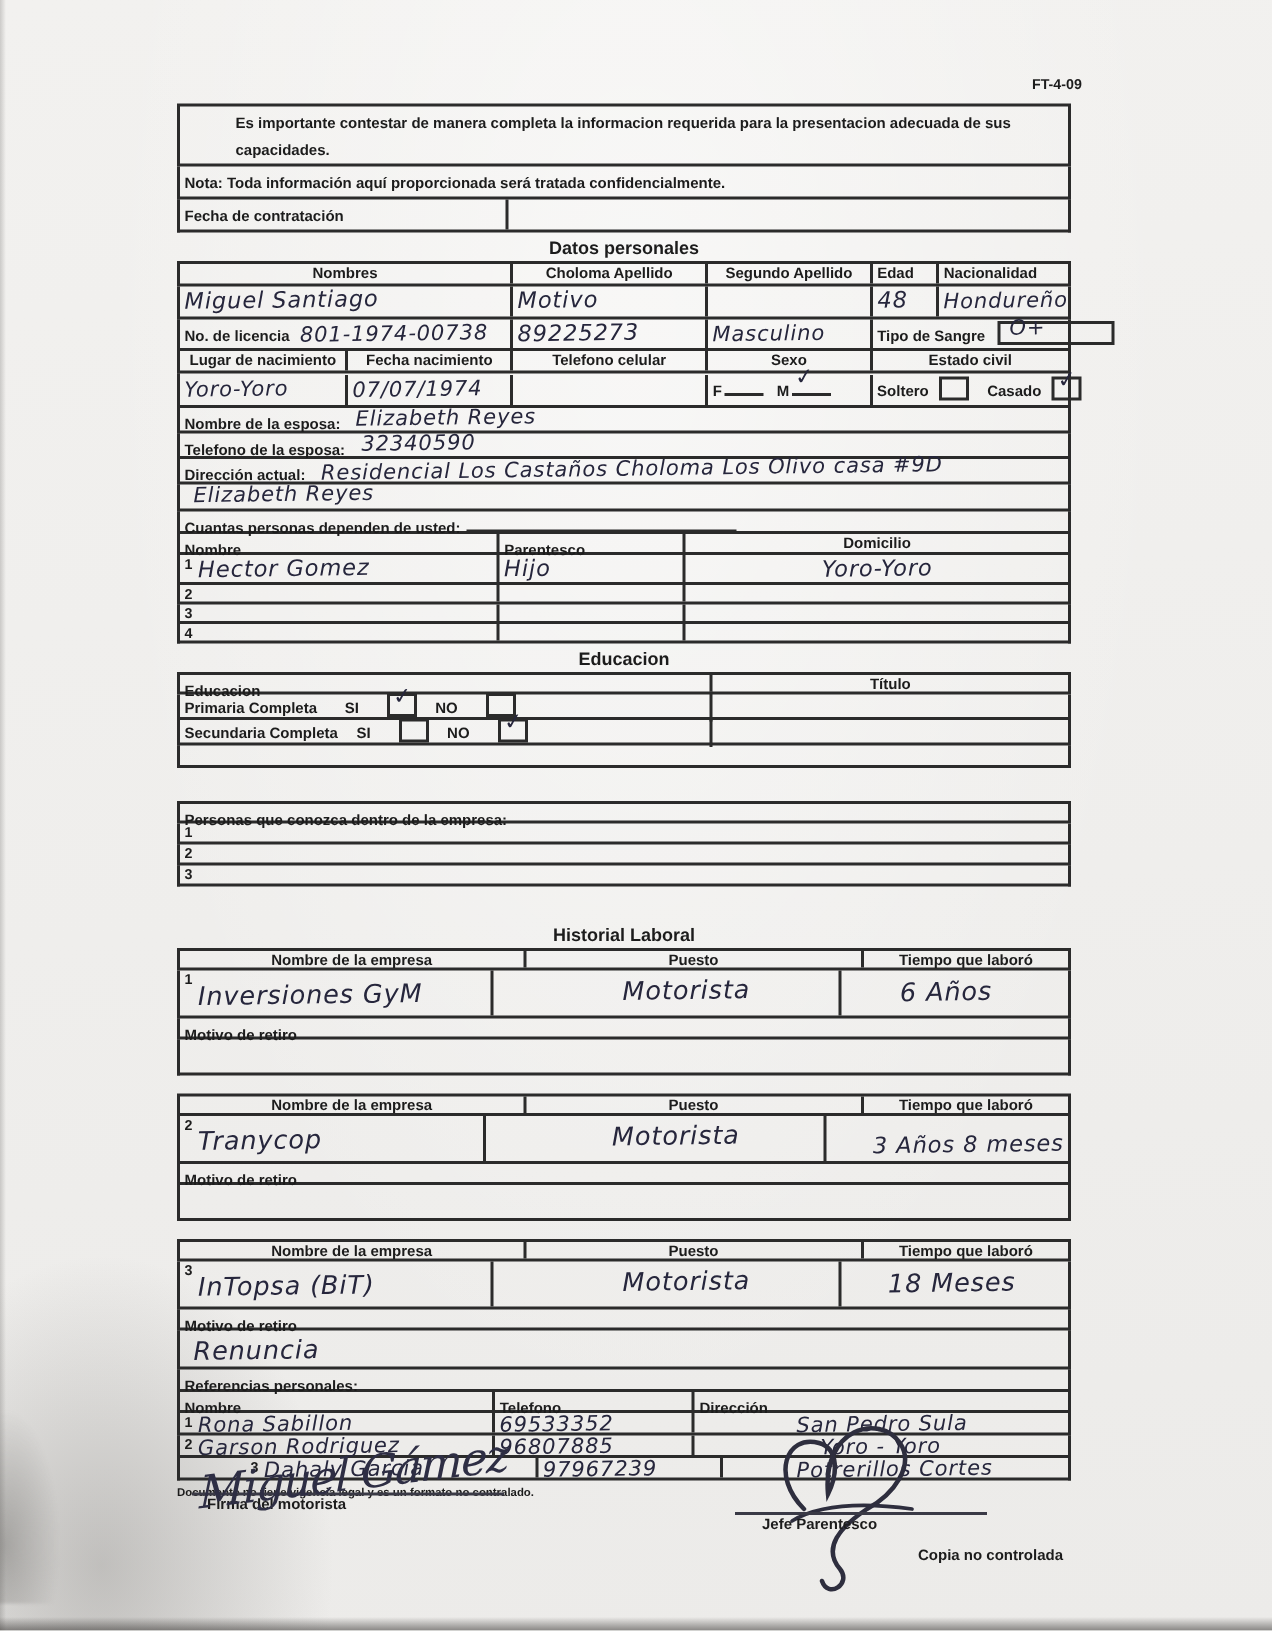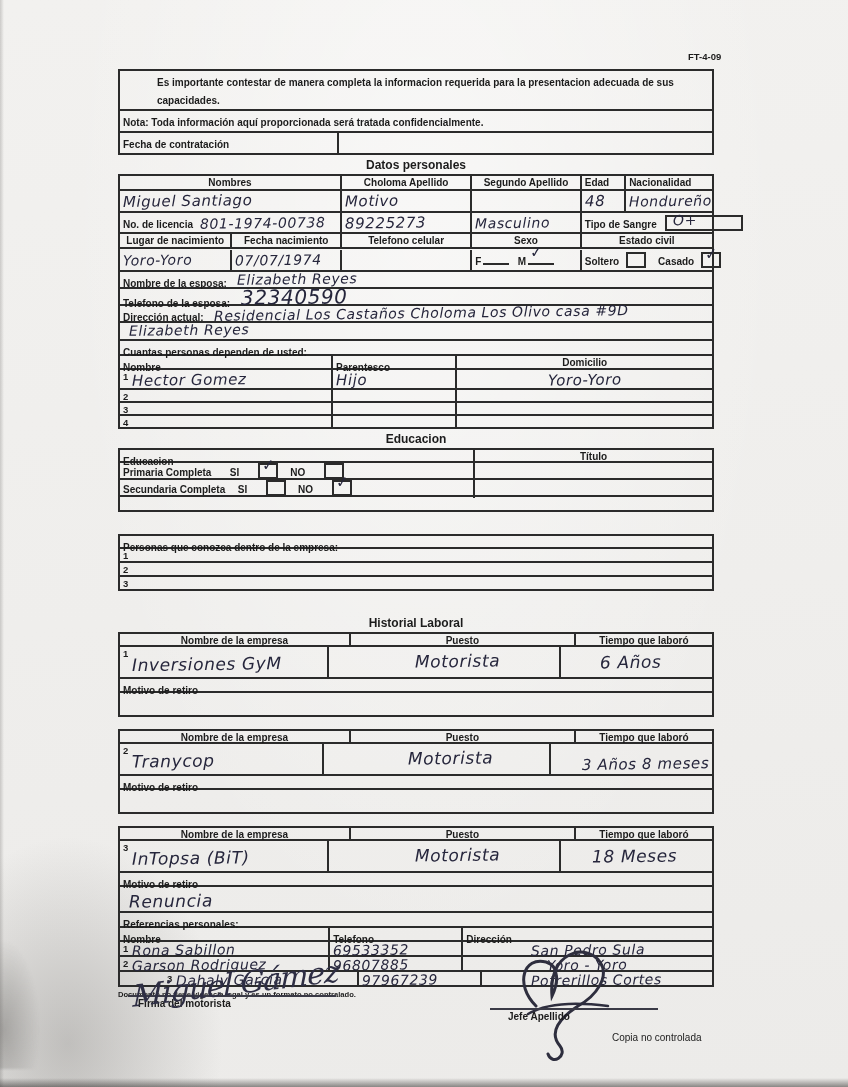--- a/index.html
+++ b/index.html
@@ -65,21 +65,21 @@
     font-family:"DejaVu Serif",serif;font-style:italic;font-size:30px;color:#2e2e44;
     display:inline-block;transform:rotate(-7deg) skewX(-8deg);letter-spacing:-1px;
     position:relative;top:8px;left:4px;
   }
   .sig-line{border-top:2px solid #3a3a46;margin-top:2px;width:208px;}
   .sig-label{font-weight:bold;font-size:10px;margin-top:1px;padding-left:10px;}
   .sig-right{position:absolute;left:490px;top:948px;width:180px;}
   .sig-right .sig-line{width:168px;position:relative;top:58px;}
   .sig-right .sig-label{position:relative;top:58px;padding-left:18px;}
   .scribble{position:absolute;left:18px;top:-4px;}
-  .copia{position:absolute;left:612px;top:1032px;font-weight:normal;font-size:10px;}
+  .copia{position:absolute;left:612px;top:1032px;font-weight:bold;font-size:10px;}
 
   .footnote{font-weight:bold;font-size:7.6px;margin-top:3px;}
 
   .esposa-hw{position:relative;top:-3px;margin-left:6px;}
   .tall{height:32px;gap:28px;}
   .ref-hw{position:relative;top:-2px;}
 </style>
 </head>
 <body>
 
@@ -188,21 +188,21 @@
     </div>
     <div class="trow" style="height:17px;">
       <div class="c" style="width:100%;white-space:nowrap;">
         <span class="lbl">Nombre de la esposa:</span>
         <span class="hw esposa-hw">Elizabeth Reyes</span>
       </div>
     </div>
     <div class="trow" style="height:17px;">
       <div class="c" style="width:100%;white-space:nowrap;">
         <span class="lbl">Telefono de la esposa:</span>
-        <span class="hw esposa-hw" style="font-size:20px;">32340590</span>
+        <span class="hw esposa-hw" style="font-size:14px;">32340590</span>
       </div>
     </div>
     <div class="trow" style="height:17px;">
       <div class="c" style="width:100%;white-space:nowrap;">
         <span class="lbl">Dirección actual:</span>
         <span class="hw esposa-hw">Residencial Los Castaños Choloma Los Olivo casa #9D</span>
       </div>
     </div>
     <div class="trow" style="height:18px;">
       <div class="c" style="width:58%;border-right:none;">
@@ -397,19 +397,19 @@
     <div class="sig-line"></div>
     <div class="sig-label">Firma del motorista</div>
   </div>
 
   <div class="sig-right">
     <svg class="scribble" width="120" height="125" viewBox="0 0 120 125">
       <path d="M28,62 C6,40 16,12 38,18 C52,22 50,40 44,52 C40,8 78,-2 92,18 C102,33 88,52 70,62 C52,74 40,88 52,102 C60,112 44,122 40,110" fill="none" stroke="#2e2e3e" stroke-width="3" stroke-linecap="round"></path>
       <path d="M20,70 C40,58 70,58 100,62" fill="none" stroke="#2e2e3e" stroke-width="2.5" stroke-linecap="round"></path>
     </svg>
     <div class="sig-line"></div>
-    <div class="sig-label">Jefe Apellido</div>
+    <div class="sig-label">Jefe Parentesco</div>
   </div>
 
   <div class="copia">Copia no controlada</div>
 
   <div class="scan-edge-bottom"></div>
 </div>
 
 </body></html>

